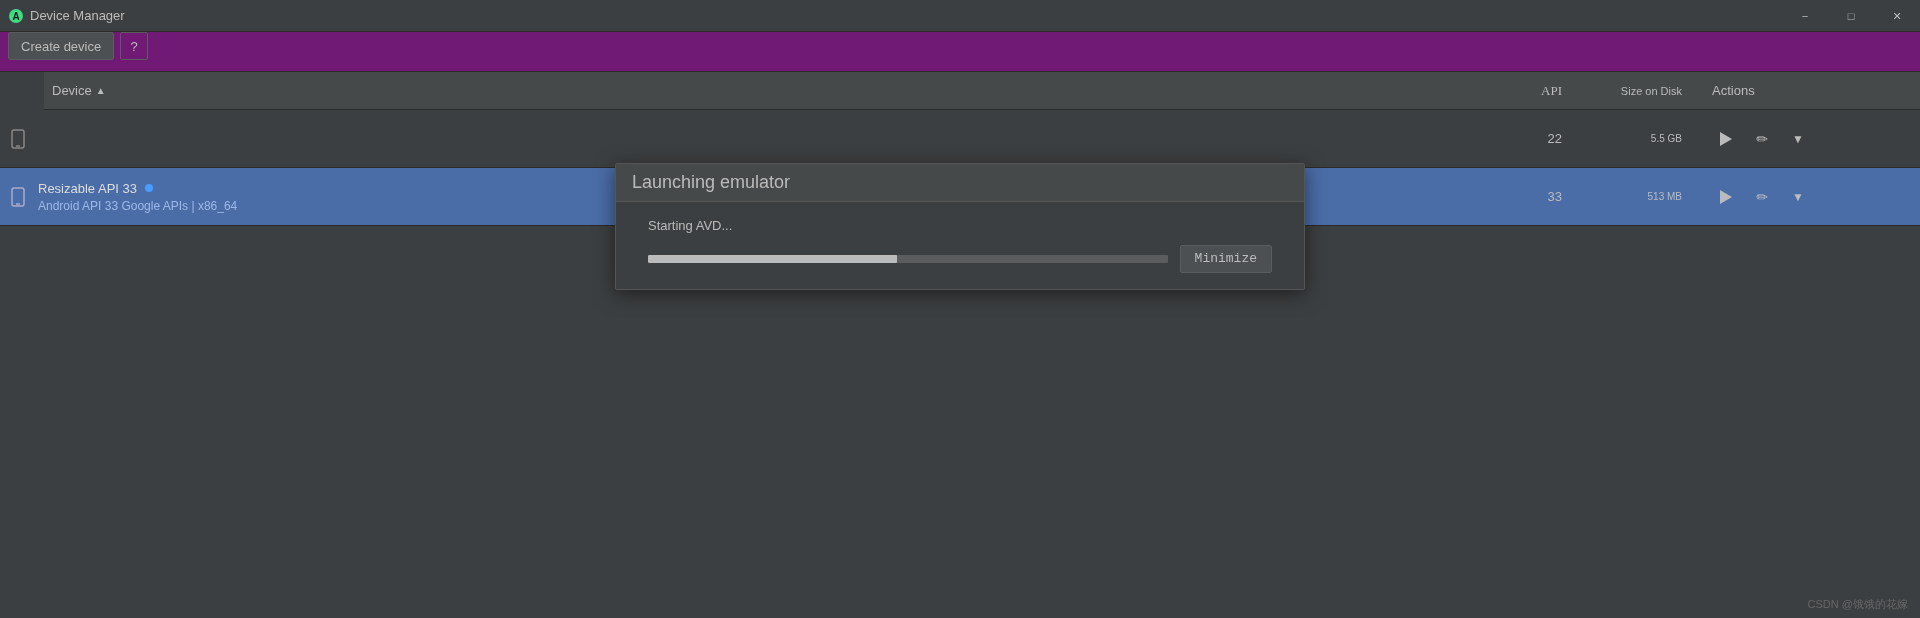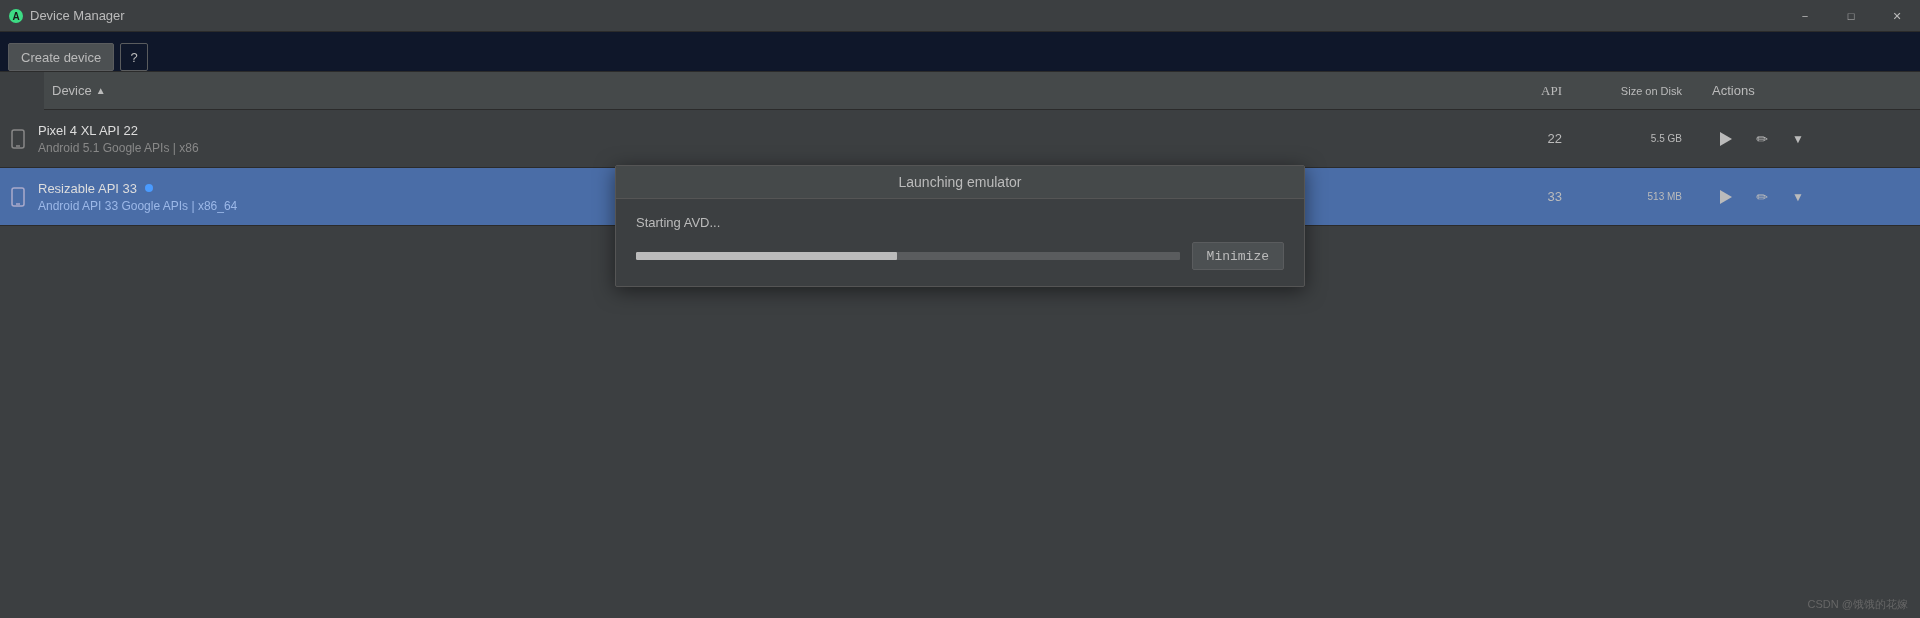--- a/index.html
+++ b/index.html
@@ -52,23 +52,23 @@
       align-items: center;
       justify-content: center;
       cursor: pointer;
       color: #bbbbbb;
       font-size: 11px;
     }
 
     
     .toolbar {
       height: 40px;
-      background: #0f172a;
-      display: flex;
-      align-items: flex-end;
+      background: #701a75;
+      display: flex;
+      align-items: flex-start;
       padding: 0 8px;
       gap: 6px;
       border-bottom: 1px solid #2b2b2b;
     }
 
     .btn-create {
       background: #4c5052;
       border: 1px solid #5a5c5e;
       color: #bbbbbb;
       padding: 4px 12px;
@@ -277,28 +277,28 @@
       border: 1px solid #555555;
       width: 690px;
       border-radius: 2px;
       overflow: hidden;
       box-shadow: 0 4px 20px rgba(0,0,0,0.5);
     }
 
     .dialog-header {
       background: #45494a;
       padding: 8px 16px;
-      font-size: 14px;
-      color: #bbbbbb;
-      text-align: center;
+      font-size: 18px;
+      color: #bbbbbb;
+      text-align: left;
       border-bottom: 1px solid #555555;
     }
 
     .dialog-body {
-      padding: 16px 20px;
+      padding: 16px 32px;
     }
 
     .dialog-status {
       font-size: 13px;
       color: #bbbbbb;
       margin-bottom: 12px;
     }
 
     .progress-bar-container {
       display: flex;
@@ -380,24 +380,20 @@
   <div class="col-size">Size on Disk</div>
   <div class="col-actions">Actions</div>
 </div>
 
 <div class="device-row normal">
   <div class="device-info">
     <svg class="device-icon" viewBox="0 0 20 20">
       <rect x="4" y="1" width="12" height="18" rx="2" fill="none" stroke="#888888" stroke-width="1.5"></rect>
       <line x1="8" y1="17" x2="12" y2="17" stroke="#888888" stroke-width="1.5"></line>
     </svg>
-    <div class="device-text">
-      <span class="device-name">Pixel 4 XL API 22</span>
-      <span class="device-sub">Android 5.1 Google APIs | x86</span>
-    </div>
   </div>
   <div class="device-api">22</div>
   <div class="device-size">5.5 GB</div>
   <div class="device-actions">
     <button class="action-btn">
       <span class="play-icon"></span>
     </button>
     <button class="action-btn">
       <span class="pencil-icon">✏</span>
     </button>

